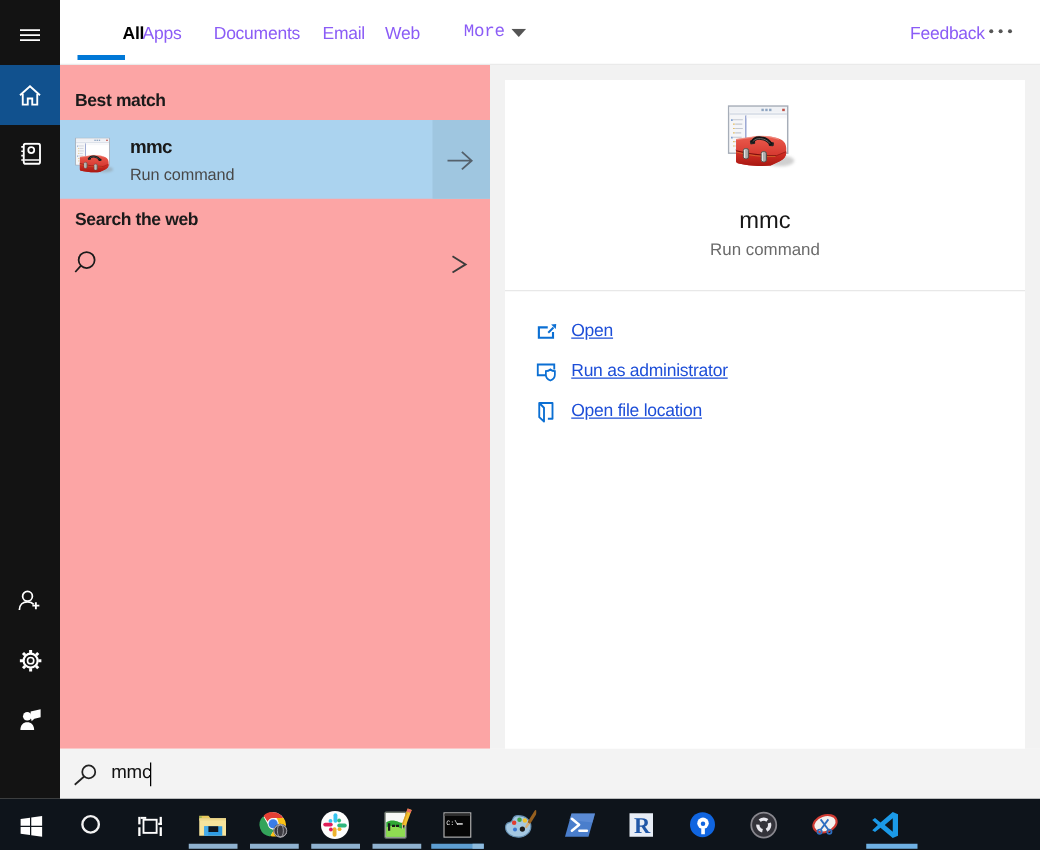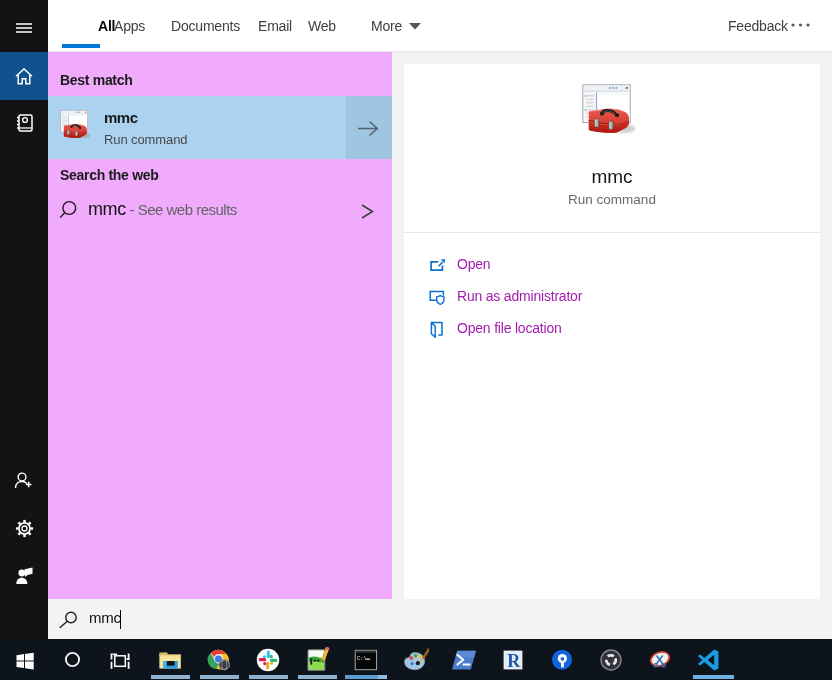--- a/index.html
+++ b/index.html
@@ -9,37 +9,37 @@
   #stage { position:relative; width:832px; height:680px; }
 
   
   #sidebar { left:0; top:0; width:48px; height:639px; background:#131313; }
   #hometile { left:0; top:52px; width:48px; height:48px; background:#11518e; }
   .sideicon { position:absolute; left:16px; }
 
   
   #header { left:48px; top:0; width:784px; height:52px; background:#fff;
             border-bottom:1px solid #eaeaea; }
-  .tab { position:absolute; top:18px; font-size:14px; letter-spacing:-0.2px; color:#404040; }
+  .tab { position:absolute; top:18px; font-size:14px; letter-spacing:-0.2px; color:#8b5cf6; }
   #tab-underline { position:absolute; left:14px; top:44px; width:38px; height:4px; background:#0078d7; }
 
   
-  #leftpane { left:48px; top:52px; width:344px; height:547px; background:#f0abfc; }
+  #leftpane { left:48px; top:52px; width:344px; height:547px; background:#fca5a5; }
   .secthead { position:absolute; left:12px; font-size:14px; font-weight:bold; color:#1a1a1a; }
 
   #selrow { position:absolute; left:0; top:44px; width:344px; height:63px; background:#abd3ef; }
   #selarrow { position:absolute; left:298px; top:0; width:46px; height:63px; background:#9fc6e0; }
 
   
   #rightbg { left:392px; top:52px; width:440px; height:547px; background:#f2f2f2; }
   #card { left:404px; top:64px; width:416px; height:535px; background:#fff; }
 
   .actrow { position:absolute; left:25px; height:20px; }
   .actrow svg { position:absolute; left:0; top:3px; }
-  .actrow span { position:absolute; left:28px; top:2px; font-size:14px; letter-spacing:-0.2px; color:#a21caf; white-space:nowrap; }
+  .actrow span { position:absolute; left:28px; top:2px; font-size:14px; letter-spacing:-0.2px; color:#1d4ed8; white-space:nowrap;text-decoration:underline; }
 
   
   #searchbar { left:48px; top:599px; width:784px; height:40px; background:#f3f3f3; }
 
   
   #taskbar { left:0; top:639px; width:832px; height:41px; background:#0e141b; }
   .tbicon { position:absolute; top:7px; width:28px; height:28px; }
   .underln { position:absolute; top:36px; height:4px; background:#8fb2d0; }
 </style>
 </head>
@@ -49,21 +49,21 @@
   <div class="abs" id="rightbg"></div>
   <div class="abs" id="card"></div>
 
   <div class="abs" id="header">
     <span class="tab" style="left:26px; color:#000; font-weight:bold;margin-left:24px;">All</span>
     <div id="tab-underline"></div>
     <span class="tab" style="left:66px;">Apps</span>
     <span class="tab" style="left:123px;">Documents</span>
     <span class="tab" style="left:210px;">Email</span>
     <span class="tab" style="left:260px;">Web</span>
-    <span class="tab" style="left:323px;">More</span>
+    <span class="tab" style="left:323px;font-family:Liberation Mono, monospace;">More</span>
     <svg class="abs" style="left:361px; top:23px;" width="12" height="7" viewBox="0 0 12 7">
         <path d="M0,0 h12 l-6,6.5 z" fill="#555"></path>
       </svg>
     <span class="tab" style="left:680px;">Feedback</span>
     <svg class="abs" style="left:742px; top:22px;" width="22" height="6" viewBox="0 0 22 6">
       <circle cx="3" cy="3" r="1.6" fill="#565656"></circle>
         <circle cx="10.5" cy="3" r="1.6" fill="#565656"></circle>
         <circle cx="18" cy="3" r="1.6" fill="#565656"></circle>
     </svg>
   </div>
@@ -81,21 +81,20 @@
           <path d="M1,8.5 H20 M12.5,1.5 L20.3,8.5 L12.5,15.5" fill="none" stroke="#55616c" stroke-width="1.5"></path>
         </svg>
       </div>
     </div>
     <div class="secthead" style="top:115px; letter-spacing:-0.3px;">Search the web</div>
     <div style="position:absolute; left:0px; top:141px; width:344px; height:40px;">
       <svg style="position:absolute; left:8px; top:6px;" width="24" height="24" viewBox="0 0 24 24">
         <circle cx="13.3" cy="9" r="6.4" fill="none" stroke="#1b1b1b" stroke-width="1.4"></circle>
         <path d="M8.6,13.7 L4.2,18.6" stroke="#1b1b1b" stroke-width="1.4"></path>
       </svg>
-      <span style="position:absolute; left:40px; top:5.5px; font-size:18px; letter-spacing:-0.4px; color:#111; white-space:nowrap;">mmc<span style="font-size:15px; letter-spacing:-0.5px; color:#636363;"> - See web results</span></span>
       <svg style="position:absolute; left:312px; top:11px;" width="16" height="15" viewBox="0 0 16 15">
         <path d="M2,1 L12.5,7.5 L2,14" fill="none" stroke="#3c3c3c" stroke-width="1.5"></path>
       </svg>
     </div>
   </div>
 
   <div class="abs" id="card">
     <svg style="position:absolute; left:178px; top:20px;" width="56" height="56" viewBox="0 0 64 64">
         <use href="#mmcicon"></use>
       </svg>

